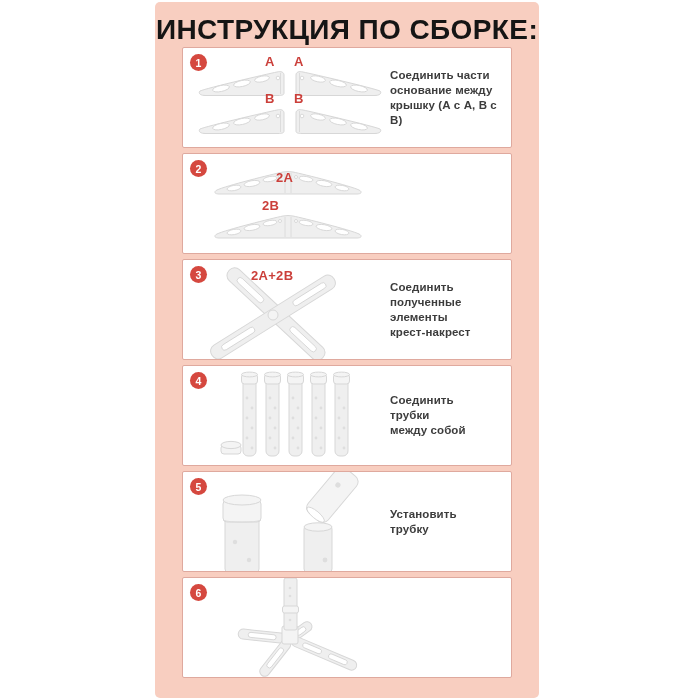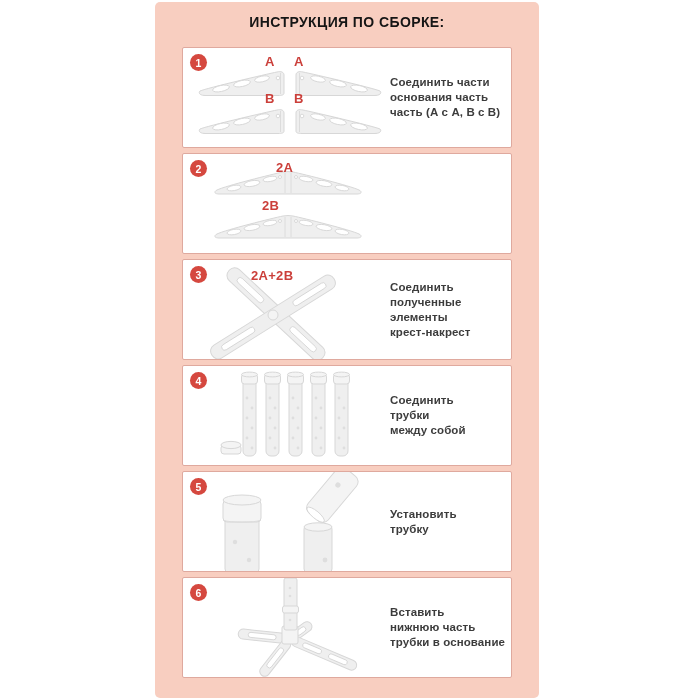--- a/index.html
+++ b/index.html
@@ -7,21 +7,21 @@
     width:700px;height:700px;background:#ffffff;position:relative;
     font-family:"Liberation Sans","DejaVu Sans",sans-serif;
     -webkit-font-smoothing:antialiased;
   }
   .panel{
     position:absolute;left:155px;top:2px;width:384px;height:696px;
     background:#f8cec0;border-radius:5px;
   }
   .title{
     text-align:center;padding-top:12px;height:31px;
-    font-size:14px;font-weight:bold;color:#151515;letter-spacing:.4px;
+    font-size:28px;font-weight:bold;color:#151515;letter-spacing:.4px;
   }
   .steps{position:absolute;left:27px;top:45px;width:330px;}
   .step{
     position:relative;width:328px;height:99px;margin-bottom:5px;
     background:#ffffff;border:1px solid #dfa99e;border-radius:2px;
     overflow:hidden;
   }
   .badge{
     position:absolute;left:7px;top:6px;width:17px;height:17px;z-index:3;
     border-radius:50%;background:#d5483f;color:#fff;
@@ -78,28 +78,28 @@
           </g>
         <g>
             <use href="#wing" transform="translate(14,60)"></use>
           </g>
         <g>
             <use href="#wing" transform="translate(200,60) scale(-1,1)"></use>
           </g>
       </svg>
       <div class="desc">
         <span>Соединить части</span>
-        <span>основания часть</span>
-        <span>часть (А с А, В с В)</span>
+        <span>основание между</span>
+        <span>крышку (А с А, В с В)</span>
       </div>
     </div>
 
     <div class="step">
       <div class="badge">2</div>
-      <span class="plabel" style="left:93px;top:6px">2А</span>
+      <span class="plabel" style="left:93px;top:16px">2А</span>
       <span class="plabel" style="left:79px;top:44px">2В</span>
       <svg class="illus" viewBox="0 0 330 99">
         <defs>
           <g id="halfbase">
             <path class="part" d="M4,22 C12,18 60,6 70,4 L75,3.5 L80,4 C90,6 138,18 146,22 C150,24 148,26 144,26 L6,26 C2,26 0,24 4,22 Z"></path>
             <line class="seam" x1="72" y1="5" x2="72" y2="25"></line>
             <line class="seam" x1="78" y1="5" x2="78" y2="25"></line>
             <ellipse class="hole" cx="21" cy="20" rx="7" ry="2.6" transform="rotate(-10 21 20)"></ellipse>
             <ellipse class="hole" cx="39" cy="15.5" rx="8" ry="2.8" transform="rotate(-10 39 15.5)"></ellipse>
             <ellipse class="hole" cx="57" cy="11" rx="7" ry="2.5" transform="rotate(-10 57 11)"></ellipse>
@@ -236,21 +236,16 @@
             <rect class="hole" x="42" y="-2.5" width="20" height="5" rx="2.5"></rect>
           </g>
           <rect class="part2" x="99" y="48" width="16" height="18" rx="2"></rect>
           <rect class="part" x="101" y="0" width="13" height="52" rx="2"></rect>
           <rect class="part2" x="99.5" y="28" width="16" height="7" rx="2"></rect>
           <circle class="dot" cx="107" cy="10" r="1.3"></circle>
           <circle class="dot" cx="107" cy="18" r="1.3"></circle>
           <circle class="dot" cx="107" cy="42" r="1.3"></circle>
         </g>
       </svg>
-      <div class="desc">
-        <span>Вставить</span>
-        <span>нижнюю часть</span>
-        <span>трубки в основание</span>
-      </div>
     </div>
 
   </div>
 </div>
 
 </body></html>

